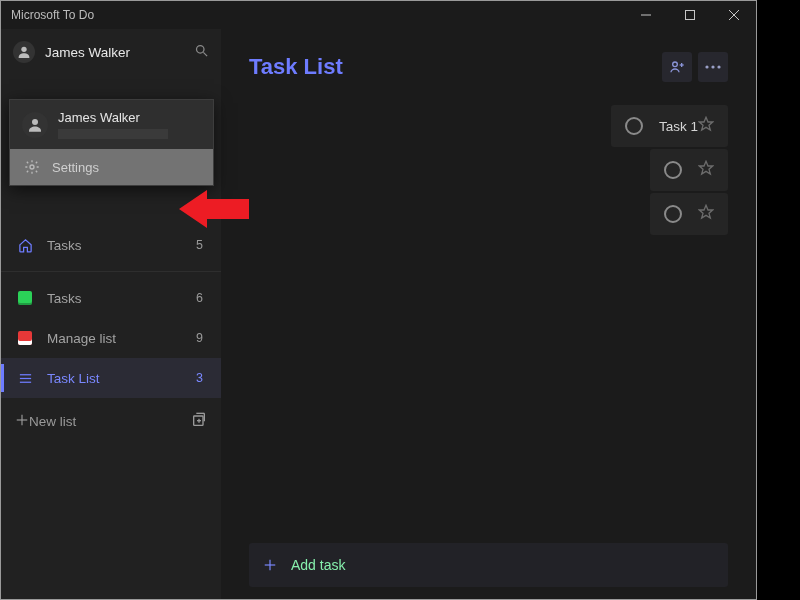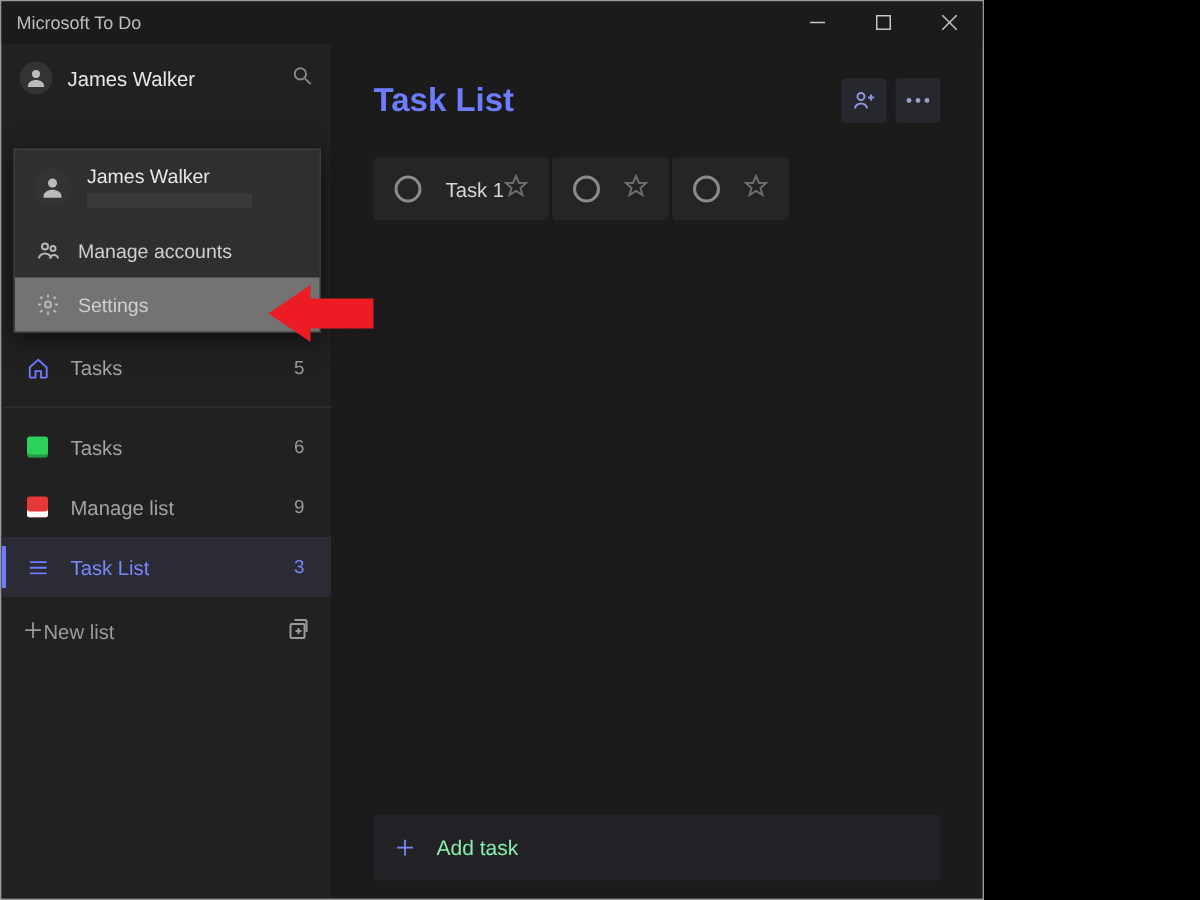--- a/index.html
+++ b/index.html
@@ -1,20 +1,20 @@
 <!DOCTYPE html>
 <html><head>
 <meta charset="utf-8">
 <style>
   * { box-sizing: border-box; margin: 0; padding: 0; font-family: "Segoe UI", sans-serif; }
   html, body { width: 800px; height: 600px; overflow: hidden; }
   body { background: #000; }
 
   .window {
-    width: 656px; height: 600px;
+    width: 757px; height: 600px;
     background: #1b1b1b;
     display: flex; flex-direction: column;
     border: 1px solid #9a9a9a;
   }
 
   
   .titlebar {
     height: 28px;
     background: #1b1b1b;
     display: flex; align-items: center;
@@ -149,21 +149,21 @@
     font-size:22px;
     font-weight:600;
   }
   .hbtn {
     width:30px; height:30px;
     display:flex; align-items:center; justify-content:center;
     color:#8b95d8; background:#27272e; border-radius:3px; margin-left:6px;
   }
   .hbtn.more { color:#9aa0c8; }
 
-  .task-list { display:flex; flex-direction:row; gap:2px; }
+  .task-list { display:flex; flex-direction:column; gap:2px;align-items:flex-end; }
   .task-item {
     display:flex; align-items:center;
     background:#252525;
     height:42px;
     padding: 0 14px;
     border-radius:3px;
   }
   .task-item .circle {
     width:18px; height:18px; border-radius:50%;
     border:2px solid #8a8a8a;
@@ -300,31 +300,20 @@
           <span class="avatar">
             <svg width="18" height="18" viewBox="0 0 24 24" fill="#bbb">
                 <circle cx="12" cy="8" r="4"></circle>
                 <path d="M4 20c0-4 4-6 8-6s8 2 8 6v1H4z"></path>
               </svg>
           </span>
           <span class="names">
             <span class="uname">James Walker</span>
             <span class="uemail"></span>
           </span>
-        </div>
-        <div class="ap-row">
-          <span class="icon">
-            <svg width="16" height="16" viewBox="0 0 24 24" fill="none" stroke="#b8b8b8" stroke-width="2">
-                <circle cx="9" cy="8" r="3"></circle>
-                <circle cx="17" cy="10" r="2.5"></circle>
-                <path d="M3 20c0-3 3-5 6-5s6 2 6 5"></path>
-                <path d="M14 20c0-2 2-3.5 4-3.5s4 1.5 4 3.5"></path>
-              </svg>
-          </span>
-          <span>Manage accounts</span>
         </div>
         <div class="ap-row highlight">
           <span class="icon">
             <svg width="16" height="16" viewBox="0 0 24 24" fill="none" stroke="#b8b8b8" stroke-width="2">
                 <circle cx="12" cy="12" r="3"></circle>
                 <path d="M12 2v3M12 19v3M4.2 4.2l2.1 2.1M17.7 17.7l2.1 2.1M2 12h3M19 12h3M4.2 19.8l2.1-2.1M17.7 6.3l2.1-2.1"></path>
               </svg>
           </span>
           <span>Settings</span>
         </div>

